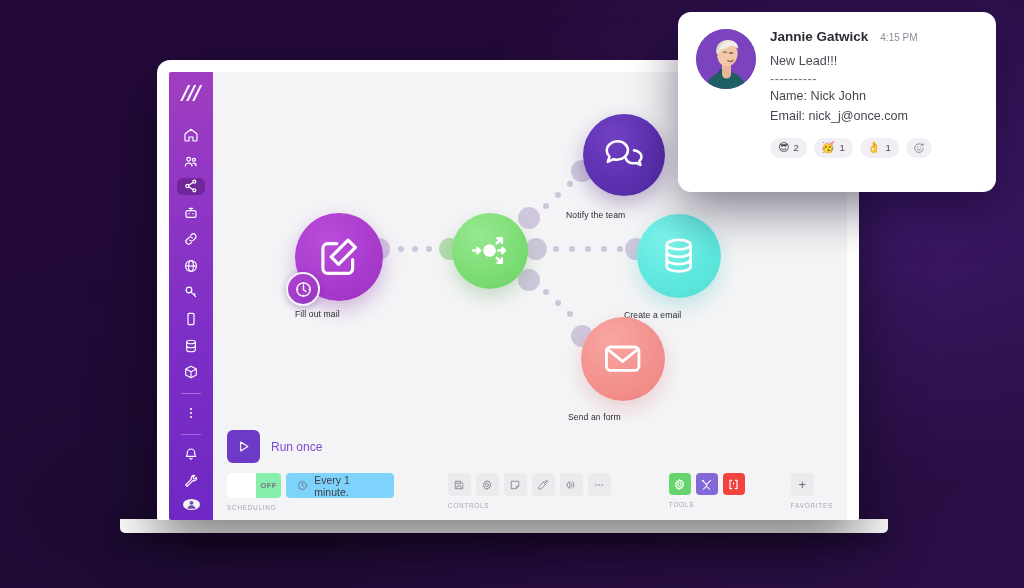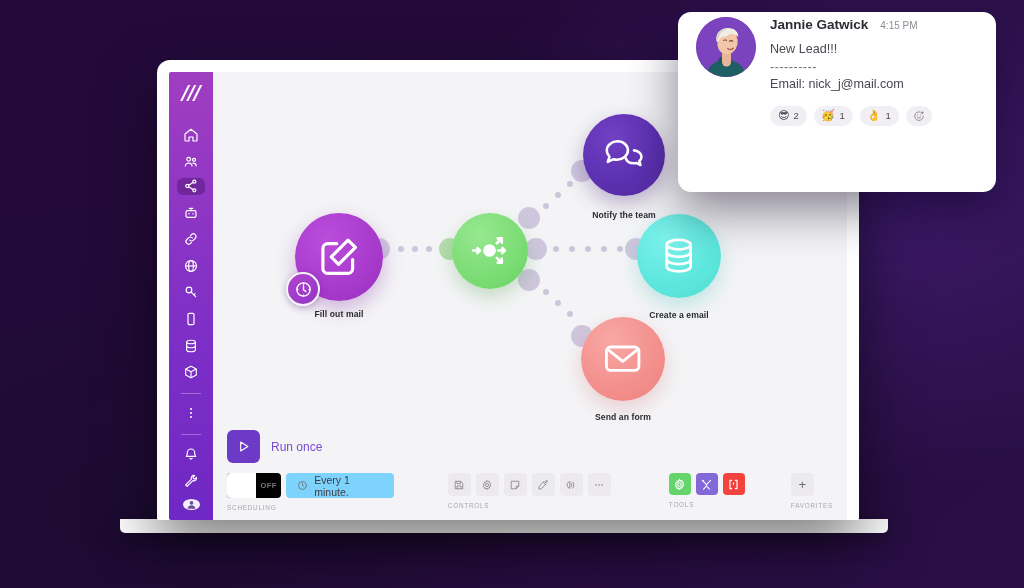--- a/index.html
+++ b/index.html
@@ -76,22 +76,22 @@
   #flow { position: absolute; inset: 0; }
 
   .node { position: absolute; }
   .bubble {
     position: absolute; border-radius: 50%;
     display: flex; align-items: center; justify-content: center;
   }
   .bubble svg { width: 54%; height: 54%; }
   .node-label {
     position: absolute; white-space: nowrap;
-    font-size: 8.6px; font-weight: bold; color: #2b2b33;
-    letter-spacing: .1px; text-align: center;
+    font-size: 8.6px; font-weight: normal; color: #2b2b33;
+    letter-spacing: .1px; text-align: left;
   }
   .port {
     position: absolute; width: 22px; height: 22px;
     background: #cfc7dd; border-radius: 50%; z-index: 0;
   }
   .port.green { background: #b5dcae; }
   .dot {
     position: absolute; width: 6px; height: 6px; border-radius: 50%;
     background: #cdc6da;
   }
@@ -120,21 +120,21 @@
   .tool-row { display: flex; align-items: flex-start; }
   .group { display: flex; flex-direction: column; }
   .group-body { display: flex; align-items: center; gap: 5px; }
   .group-label {
     font-size: 6.4px; color: #a8a6b4; letter-spacing: .75px;
     margin-top: 6px; font-weight: 500;
   }
 
   .toggle {
     display: flex; width: 57px; height: 25px; border-radius: 4px;
-    overflow: hidden; cursor: pointer; background: #000000;
+    overflow: hidden; cursor: pointer; background: #86efac;
   }
   .toggle .knob { width: 29px; background: #ffffff; }
   .toggle .txt {
     flex: 1; display: flex; align-items: center; justify-content: center;
     font-size: 7.5px; color: #78767f; font-weight: bold; letter-spacing: .5px;
   }
   .sched-field {
     display: flex; align-items: center; gap: 6px; height: 25px;
     background: #7dd3fc; border-radius: 4px; padding: 0 11px;
     font-size: 10.5px; color: #3f3d47; cursor: pointer;
@@ -164,21 +164,21 @@
 
   .gap-ctrl { margin-left: 54px; }
   .gap-tools { margin-left: 58px; }
   .gap-fav  { margin-left: 46px; }
 
   
   #chatcard {
     position: absolute; left: 678px; top: 12px; width: 318px; height: 180px;
     background: #fff; border-radius: 13px;
     box-shadow: 0 18px 48px rgba(10,0,30,.48);
-    padding: 5px 18px 0 18px; display: flex; gap: 14px;
+    padding: 17px 18px 0 18px; display: flex; gap: 14px;
   }
   #avatar {
     width: 60px; height: 60px; border-radius: 50%; flex: 0 0 60px;
     background: radial-gradient(circle at 50% 46%, #8d52c9 0%, #7b43bd 68%, #6c38ad 100%);
     overflow: hidden; position: relative;
   }
   .chat-right { flex: 1 1 auto; min-width: 0; }
   .chat-head { display: flex; align-items: baseline; gap: 12px; margin-bottom: 8px; }
   .chat-name { font-size: 13.5px; font-weight: bold; color: #2b2b33; }
   .chat-time { font-size: 10px; color: #8d8b96; }
@@ -568,21 +568,22 @@
       </svg>
     </div>
 
     <div class="chat-right">
       <div class="chat-head">
         <div class="chat-name">Jannie Gatwick</div>
         <div class="chat-time">4:15 PM</div>
       </div>
       <div class="chat-line">New Lead!!!</div>
       <div class="chat-dash">----------</div>
-      <div class="chat-line">Email: nick_j@mail.com</div>
+      <div class="chat-line">Name: Nick John</div>
+      <div class="chat-line">Email: nick_j@once.com</div>
 
       <div class="reactions">
         <div class="react">
           <span class="emo">😎</span>
           <span>2</span>
         </div>
         <div class="react">
           <span class="emo">🥳</span>
           <span>1</span>
         </div>

